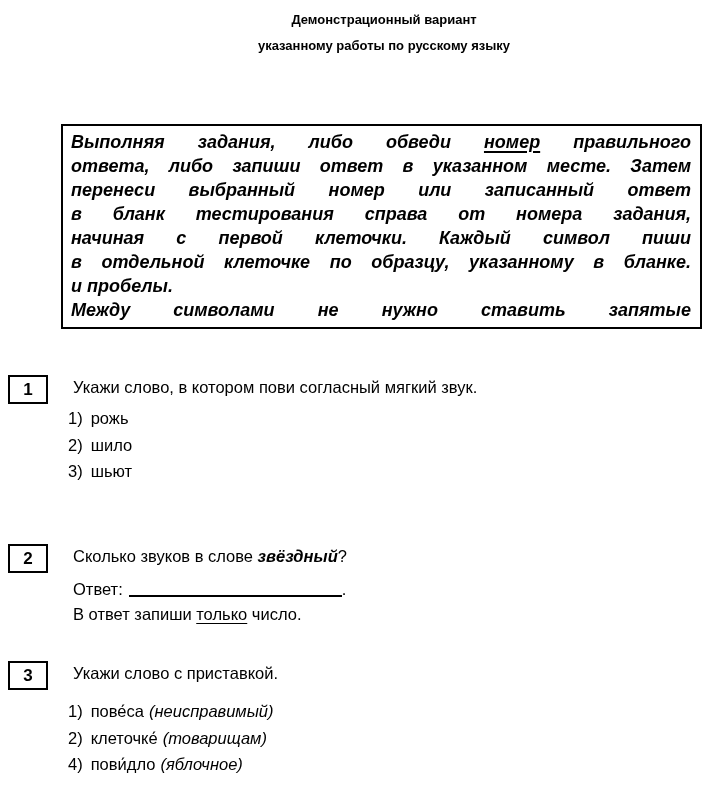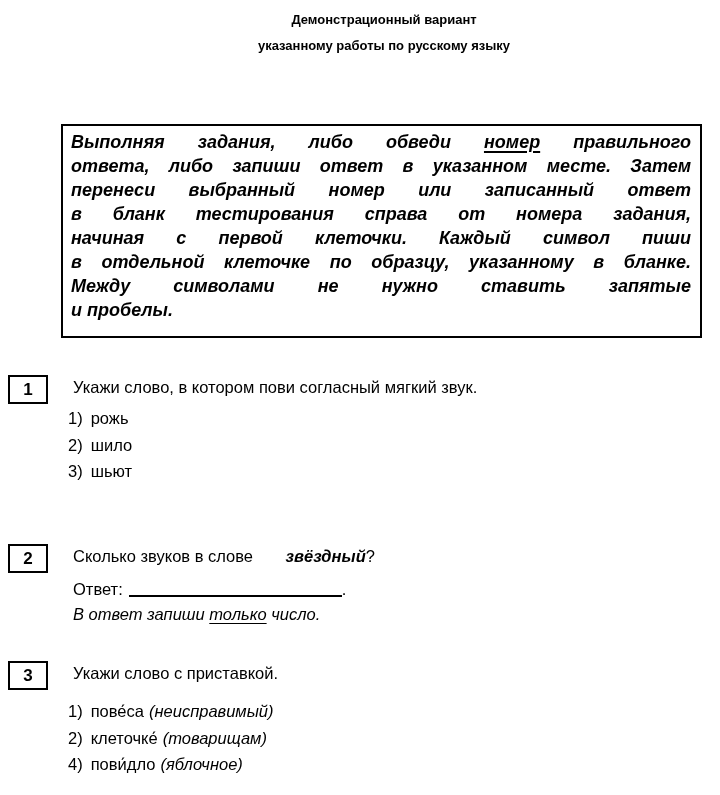--- a/index.html
+++ b/index.html
@@ -13,21 +13,21 @@
 
   
   .title {
     position: absolute; top: 7px; left: 36px; width: 696px;
     text-align: center; font-weight: 700; font-size: 13px; line-height: 26px;
   }
 
   
   .instructions {
     position: absolute; top: 124px; left: 61px; width: 641px;
-    border: 2px solid #000; padding: 4px 9px 14px 8px;
+    border: 2px solid #000; padding: 4px 9px 5px 8px;
     font-weight: 700; font-style: italic; font-size: 18px; line-height: 24px;
   }
   .iline { text-align: justify; text-align-last: justify; }
   .iline.last { text-align-last: left; }
   .u-bold { text-decoration: underline; text-decoration-thickness: 2px; text-underline-offset: 3px; }
 
   
   .qnum {
     position: absolute; left: 8px; width: 40px; height: 29px;
     border: 2px solid #000; background: #fff;
@@ -42,43 +42,43 @@
   .opts li { line-height: 26.5px; white-space: nowrap; }
   .opt-label { margin-right: 8px; }
   .opt-note { font-style: italic; margin-left: 5px; }
   .opts.q3 { margin-top: 14px; }
 
   .answer-line { margin-top: 9px; line-height: 26px; }
   .answer-blank {
     display: inline-block; width: 213px; height: 2px;
     border-bottom: 2px solid #000; vertical-align: -2px; margin-left: 6px;
   }
-  .hint { font-style: italic; line-height: 24px; }
+  .hint { line-height: 24px; }
   .u-italic { text-decoration: underline; text-underline-offset: 3px; }
-  .bold-italic { font-weight: 700; font-style: italic; margin-left: 28px; }
+  .bold-italic { font-weight: 700; font-style: italic; }
 </style>
 </head>
 <body>
 
 <div class="page">
 
   <header class="title">
     <div>Демонстрационный вариант</div>
     <div>указанному работы по русскому языку</div>
   </header>
 
   <section class="instructions">
     <div class="iline"><span>Выполняя задания, либо обведи </span><span class="u-bold">номер</span><span> правильного</span></div>
     <div class="iline">ответа, либо запиши ответ в указанном месте. Затем</div>
     <div class="iline">перенеси выбранный номер или записанный ответ</div>
     <div class="iline">в&nbsp;бланк тестирования справа от номера задания,</div>
     <div class="iline">начиная с&nbsp;первой клеточки. Каждый символ пиши</div>
     <div class="iline">в&nbsp;отдельной клеточке по образцу, указанному в&nbsp;бланке.</div>
+    <div class="iline last">и&nbsp;пробелы.</div>
     <div class="iline">Между символами не&nbsp;нужно ставить запятые</div>
-    <div class="iline last">и&nbsp;пробелы.</div>
   </section>
 
   <div class="qnum" style="top:375px">
     <span>1</span>
   </div>
   <div class="qbody" style="top:376px">
     <div class="qtext">Укажи слово, в котором пови согласный мягкий звук.</div>
     <ul class="opts">
       <li><span class="opt-label">1)</span><span>рожь</span><span class="opt-note"></span></li>
       <li><span class="opt-label">2)</span><span>шило</span><span class="opt-note"></span></li>

